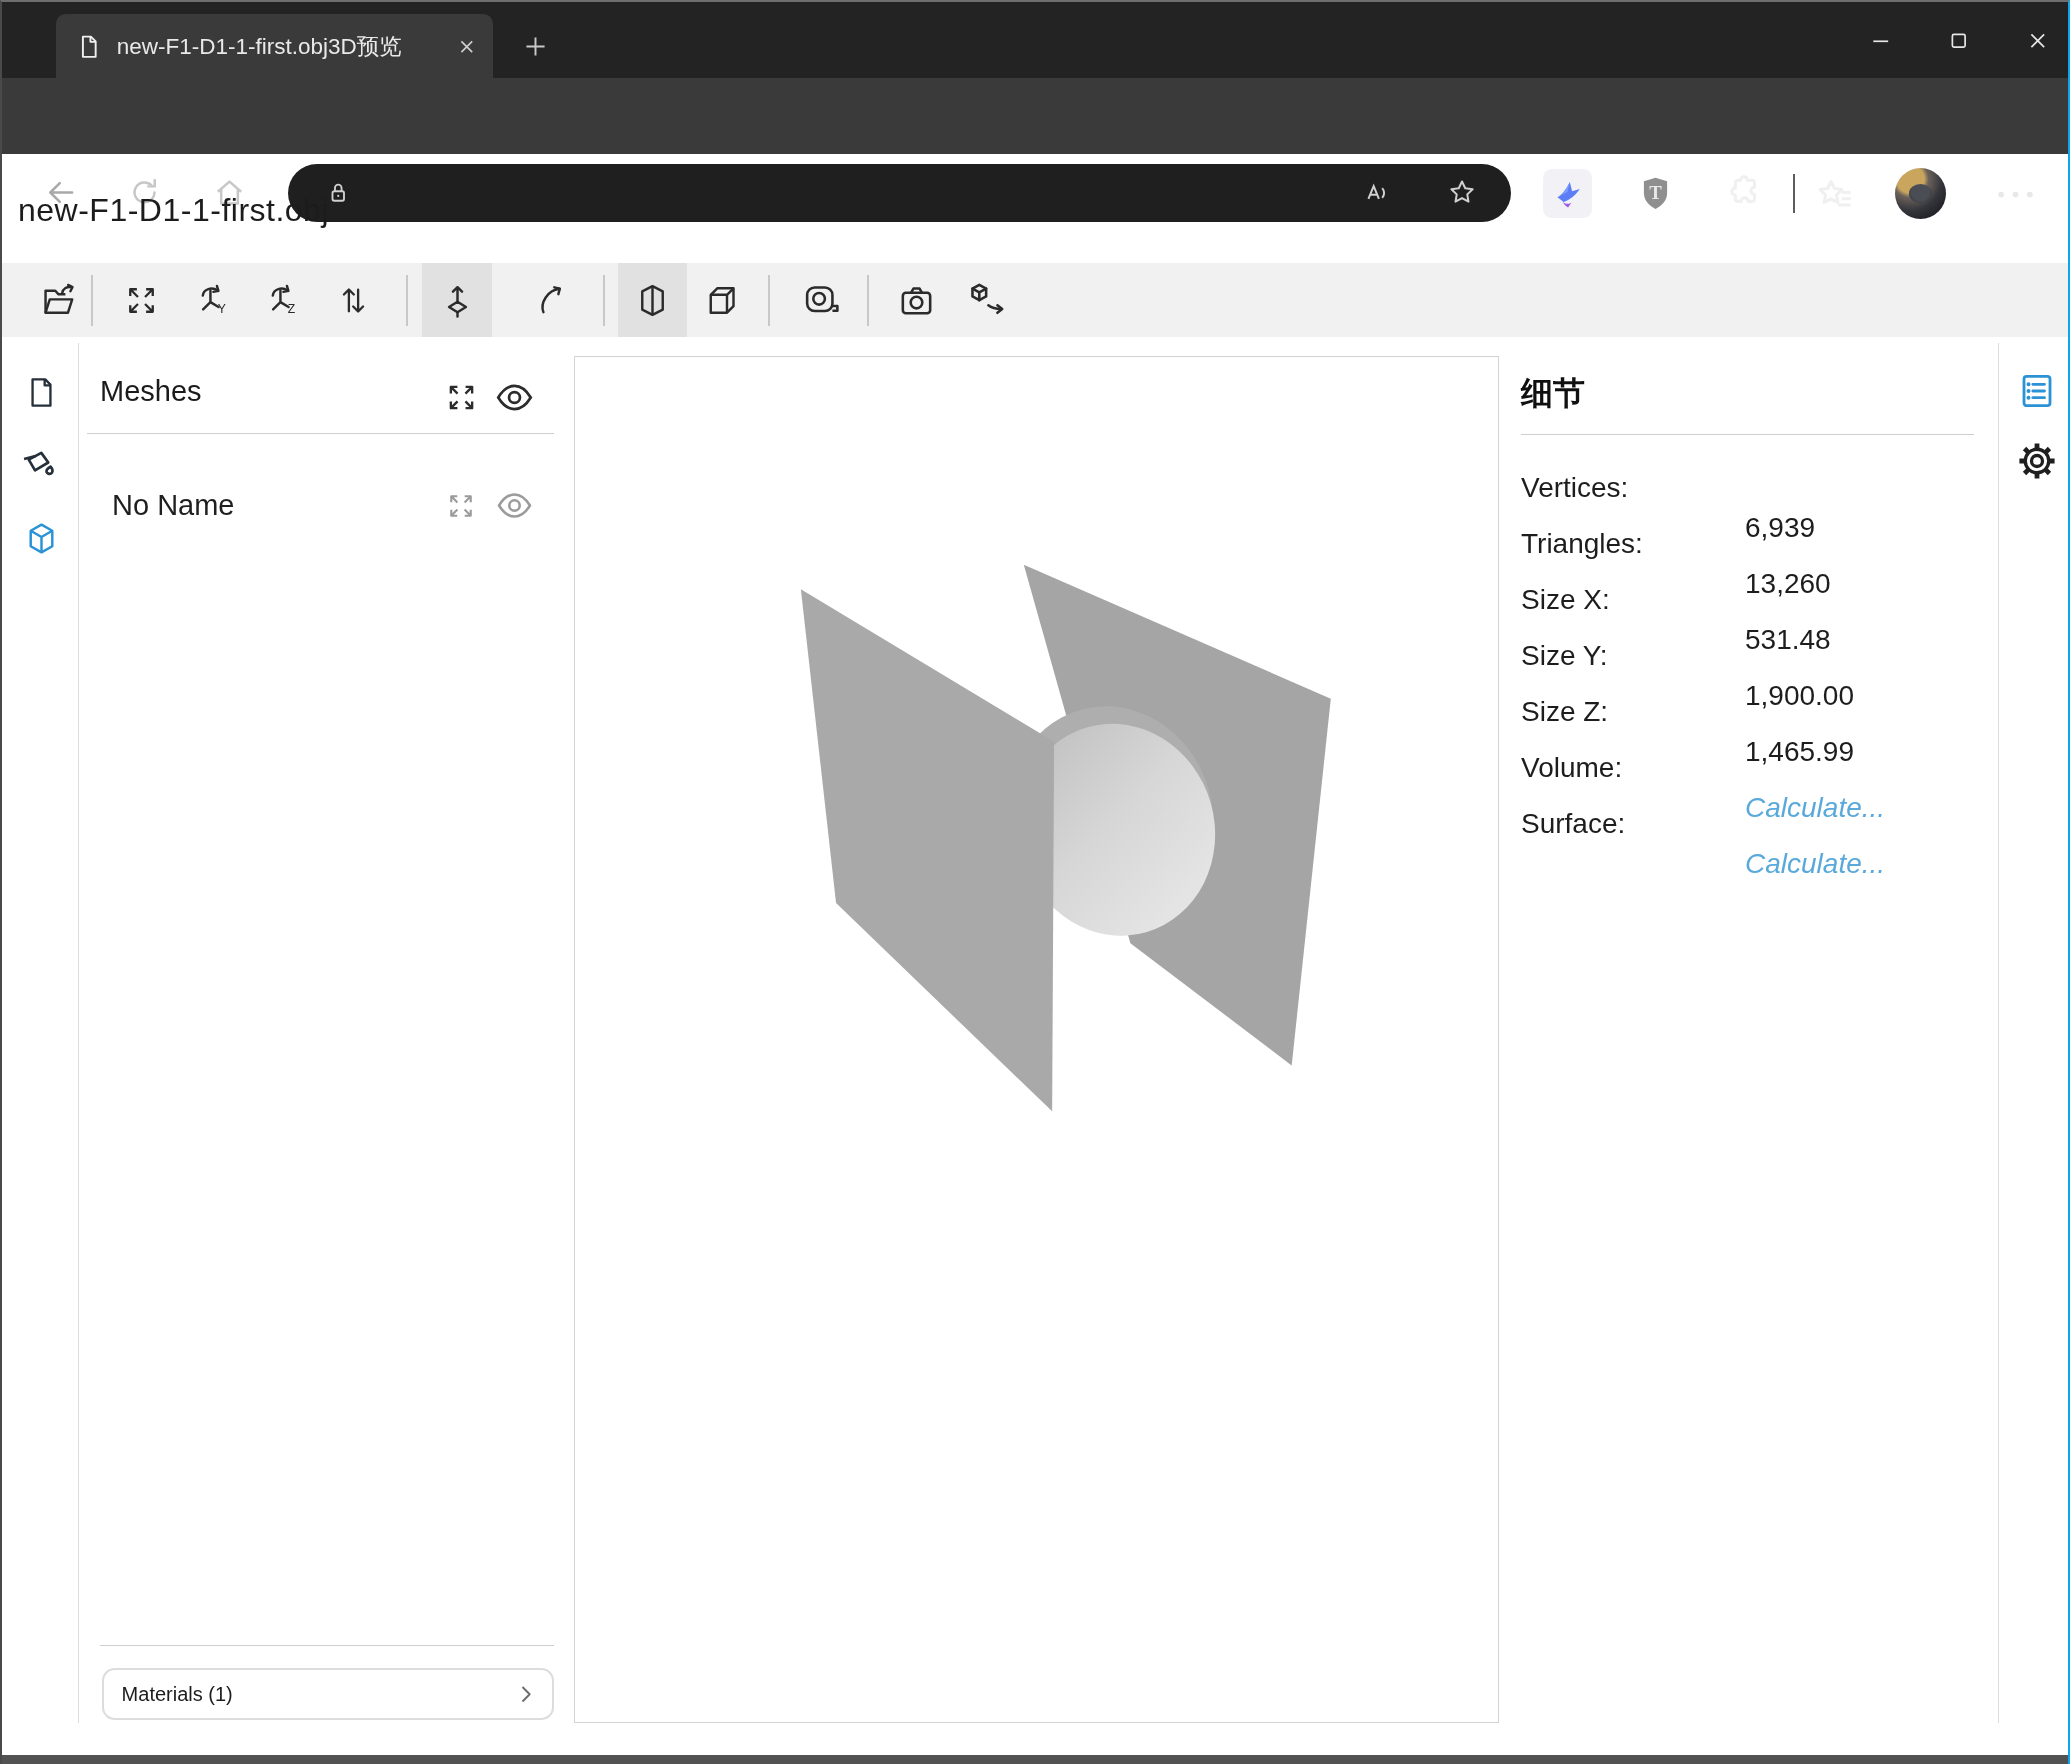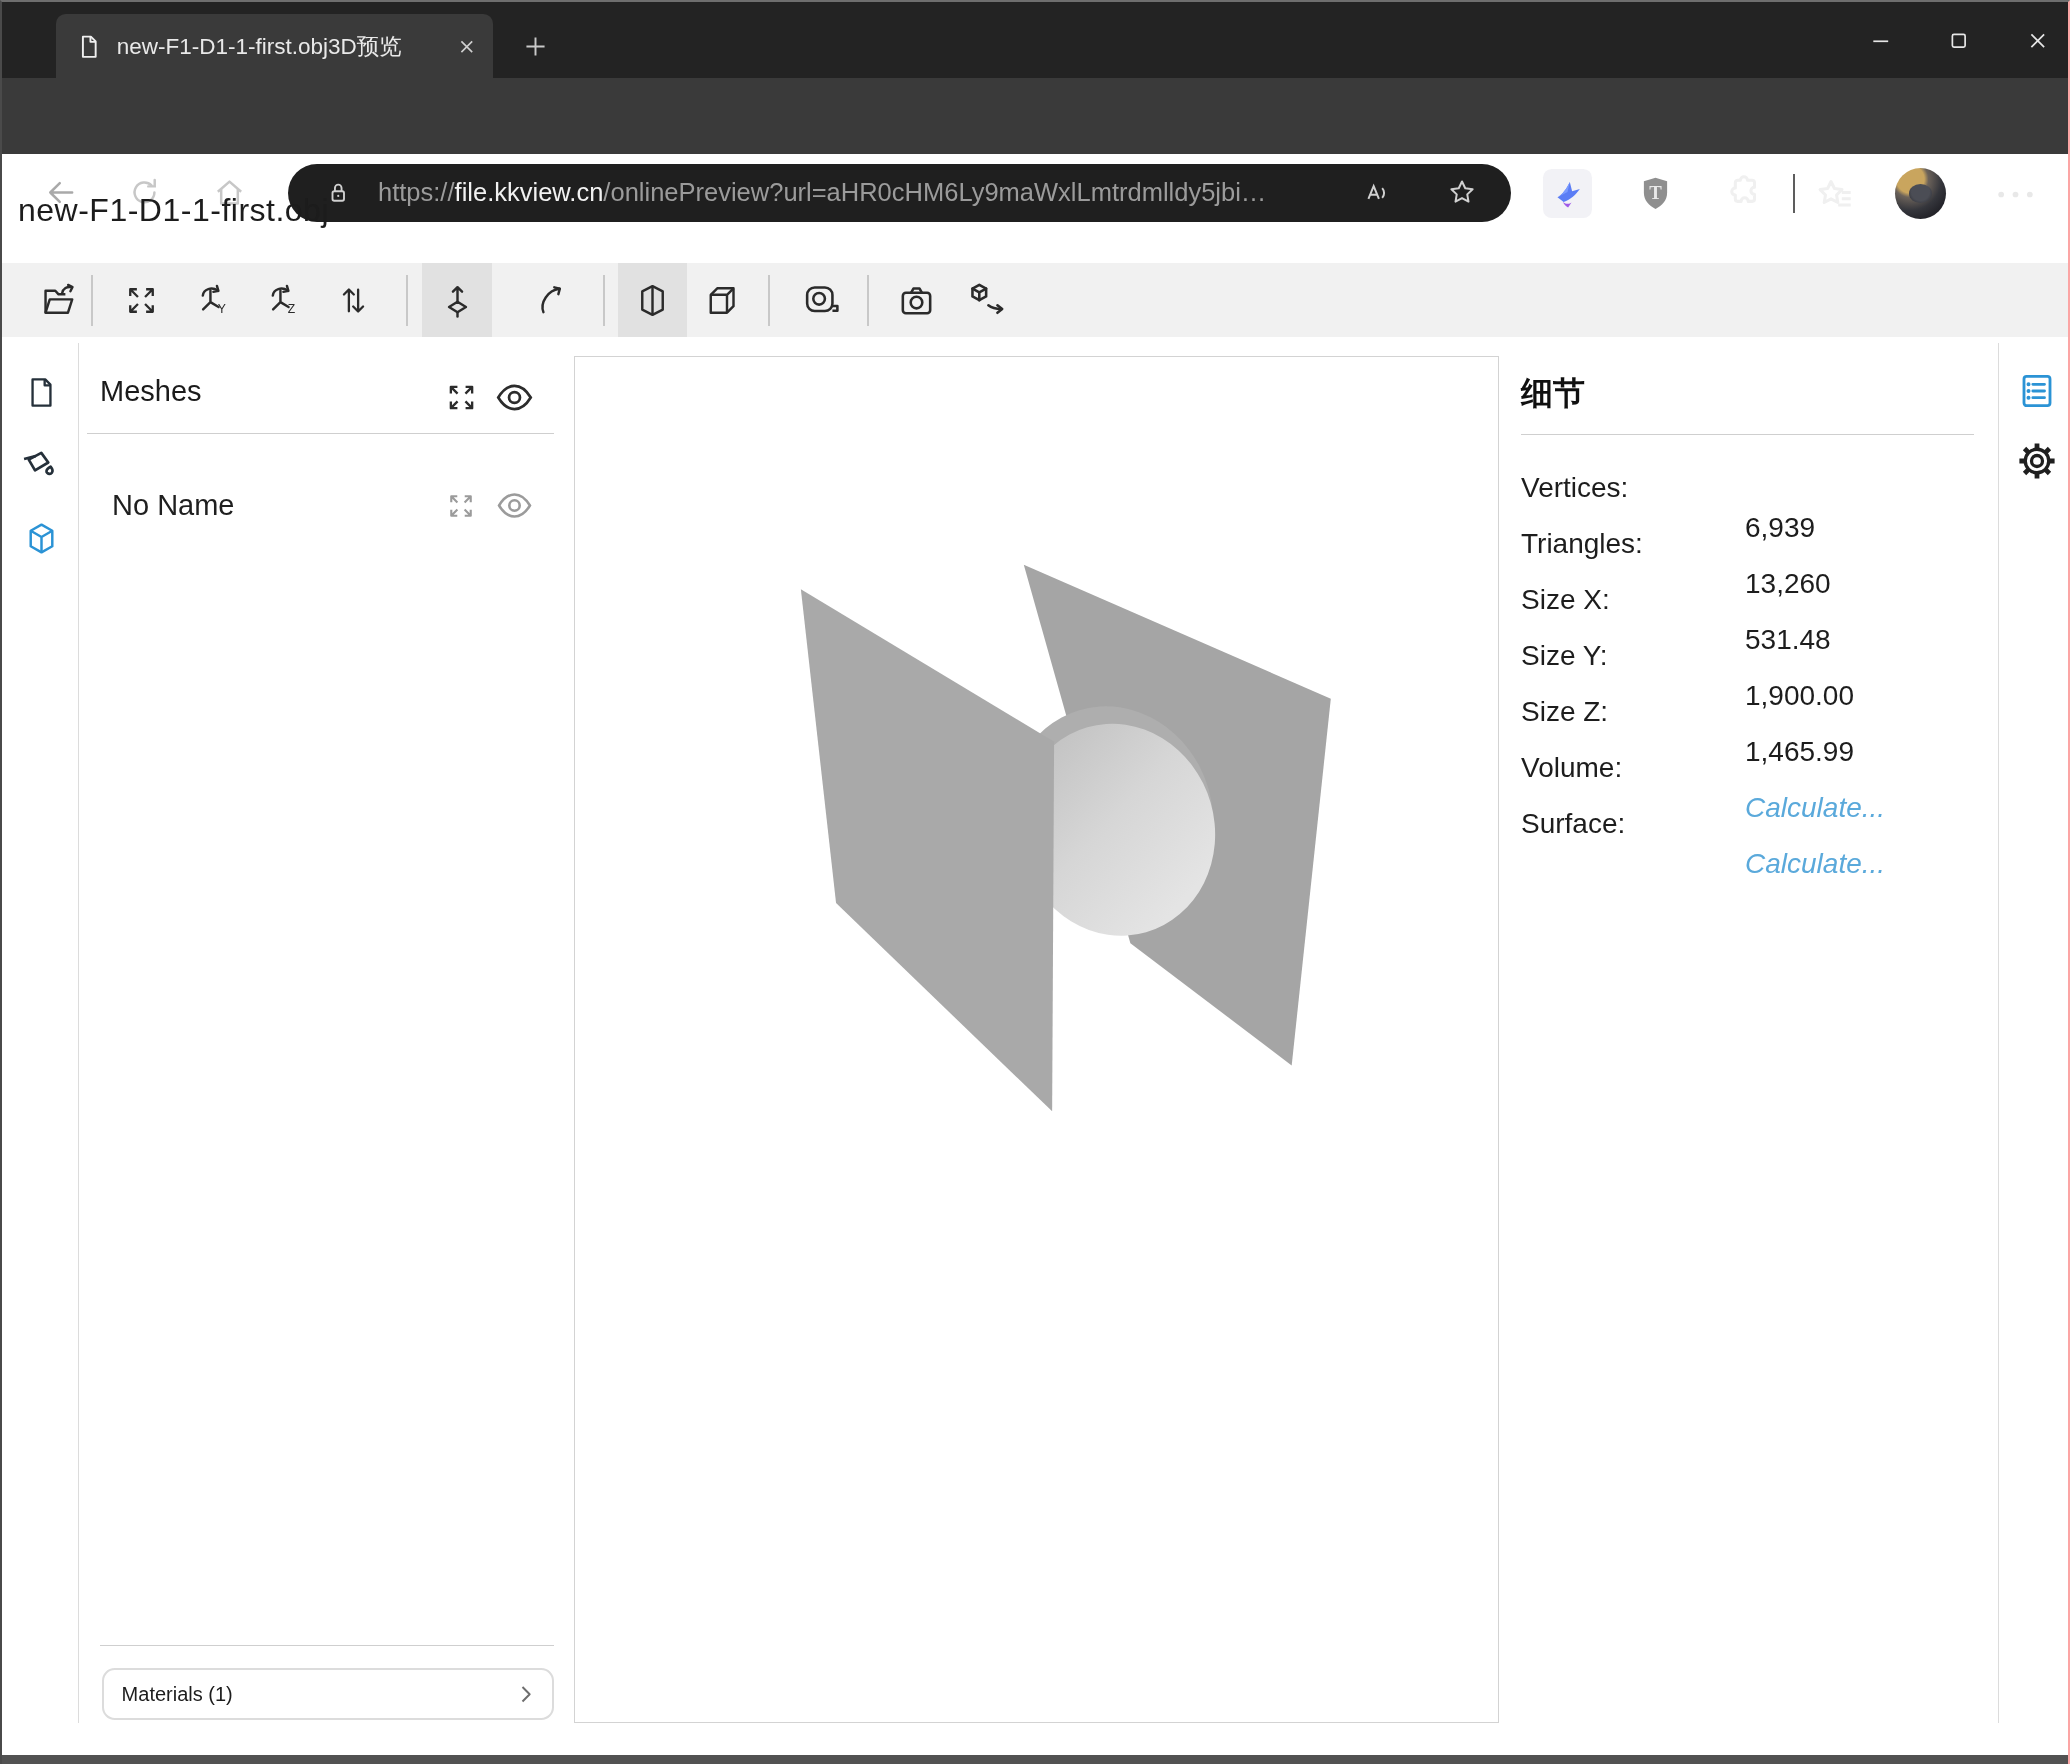--- a/index.html
+++ b/index.html
@@ -1,19 +1,19 @@
 <!DOCTYPE html>
 <html><head>
 <meta charset="utf-8">
 <style>
   html,body{margin:0;padding:0;background:#101010;}
   *{box-sizing:border-box;}
   body{font-family:"Liberation Sans","DejaVu Sans",sans-serif;}
   .window{position:relative;width:2070px;height:1764px;overflow:hidden;background:#fff;
-    border-left:2px solid #4a4a4a;border-right:2px solid #fca5a5;border-top:2px solid #6e6e6e;}
+    border-left:2px solid #4a4a4a;border-right:2px solid #0ea5e9;border-top:2px solid #6e6e6e;}
   
   .tabstrip{position:absolute;left:0;top:0;width:100%;height:76px;background:#232323;}
   .tab{position:absolute;left:54px;top:11.8px;width:437px;height:65px;background:#3a3a3a;
        border-radius:9.8px 9.8px 0 0;display:flex;align-items:center;padding:0 15.7px 0 19.6px;}
   .tab-title{flex:1;margin-left:15.7px;font-size:22.5px;color:#e9e9e9;white-space:nowrap;overflow:hidden;}
   .newtab{position:absolute;left:513px;top:23.5px;width:41px;height:41px;display:flex;align-items:center;justify-content:center;}
   .wincontrols{position:absolute;right:17.6px;top:7.8px;height:61px;display:flex;align-items:center;gap:53px;}
   .navbar{position:absolute;left:0;top:76px;width:100%;height:76px;background:#3a3a3a;}
   .nav-ic{position:absolute;top:97px;}
   .urlpill{position:absolute;left:286px;top:86px;width:1223px;height:58px;border-radius:29px;background:#1f1f1f;}
@@ -99,21 +99,20 @@
         <path d="M4 11.5l8-7 8 7"></path>
         <path d="M6.3 9.7v9.8h11.4V9.7"></path>
       </svg>
 
     <div class="urlpill">
       <svg class="ic" style="position:absolute;left:37px;top:15.7px" width="26.5" height="26.5" viewBox="0 0 24 24" fill="none" stroke="#d0d0d0" stroke-width="1.7">
           <rect x="6.8" y="10.2" width="10.4" height="8.6" rx="1.6"></rect>
           <path d="M9 10V7.2a3 3 0 0 1 6 0V10"></path>
           <circle cx="12" cy="14.4" r="1" fill="#d0d0d0" stroke="none"></circle>
         </svg>
-      <div class="url-text"><span class="url-scheme">https://</span><span class="url-host">file.kkview.cn</span><span class="url-path">/onlinePreview?url=aHR0cHM6Ly9maWxlLmtrdmlldy5jbi…</span></div>
       <svg class="ic" style="position:absolute;left:1074px;top:14.7px" width="28" height="28" viewBox="0 0 24 24" fill="none" stroke="#d0d0d0" stroke-width="1.7">
           <path d="M5.5 17L10 6l4.5 11M7 13.4h6"></path>
           <path d="M17.3 7.8a6.2 6.2 0 0 1 0 8.4"></path>
         </svg>
       <svg class="ic" style="position:absolute;left:1159px;top:12.7px" width="30" height="30" viewBox="0 0 24 24" fill="none" stroke="#d0d0d0" stroke-width="1.6" stroke-linejoin="round">
           <path d="M12 3.6l2.6 5.4 5.9.8-4.3 4.1 1 5.8-5.2-2.8-5.2 2.8 1-5.8-4.3-4.1 5.9-.8z"></path>
         </svg>
     </div>
 
     <div class="bird-box">

